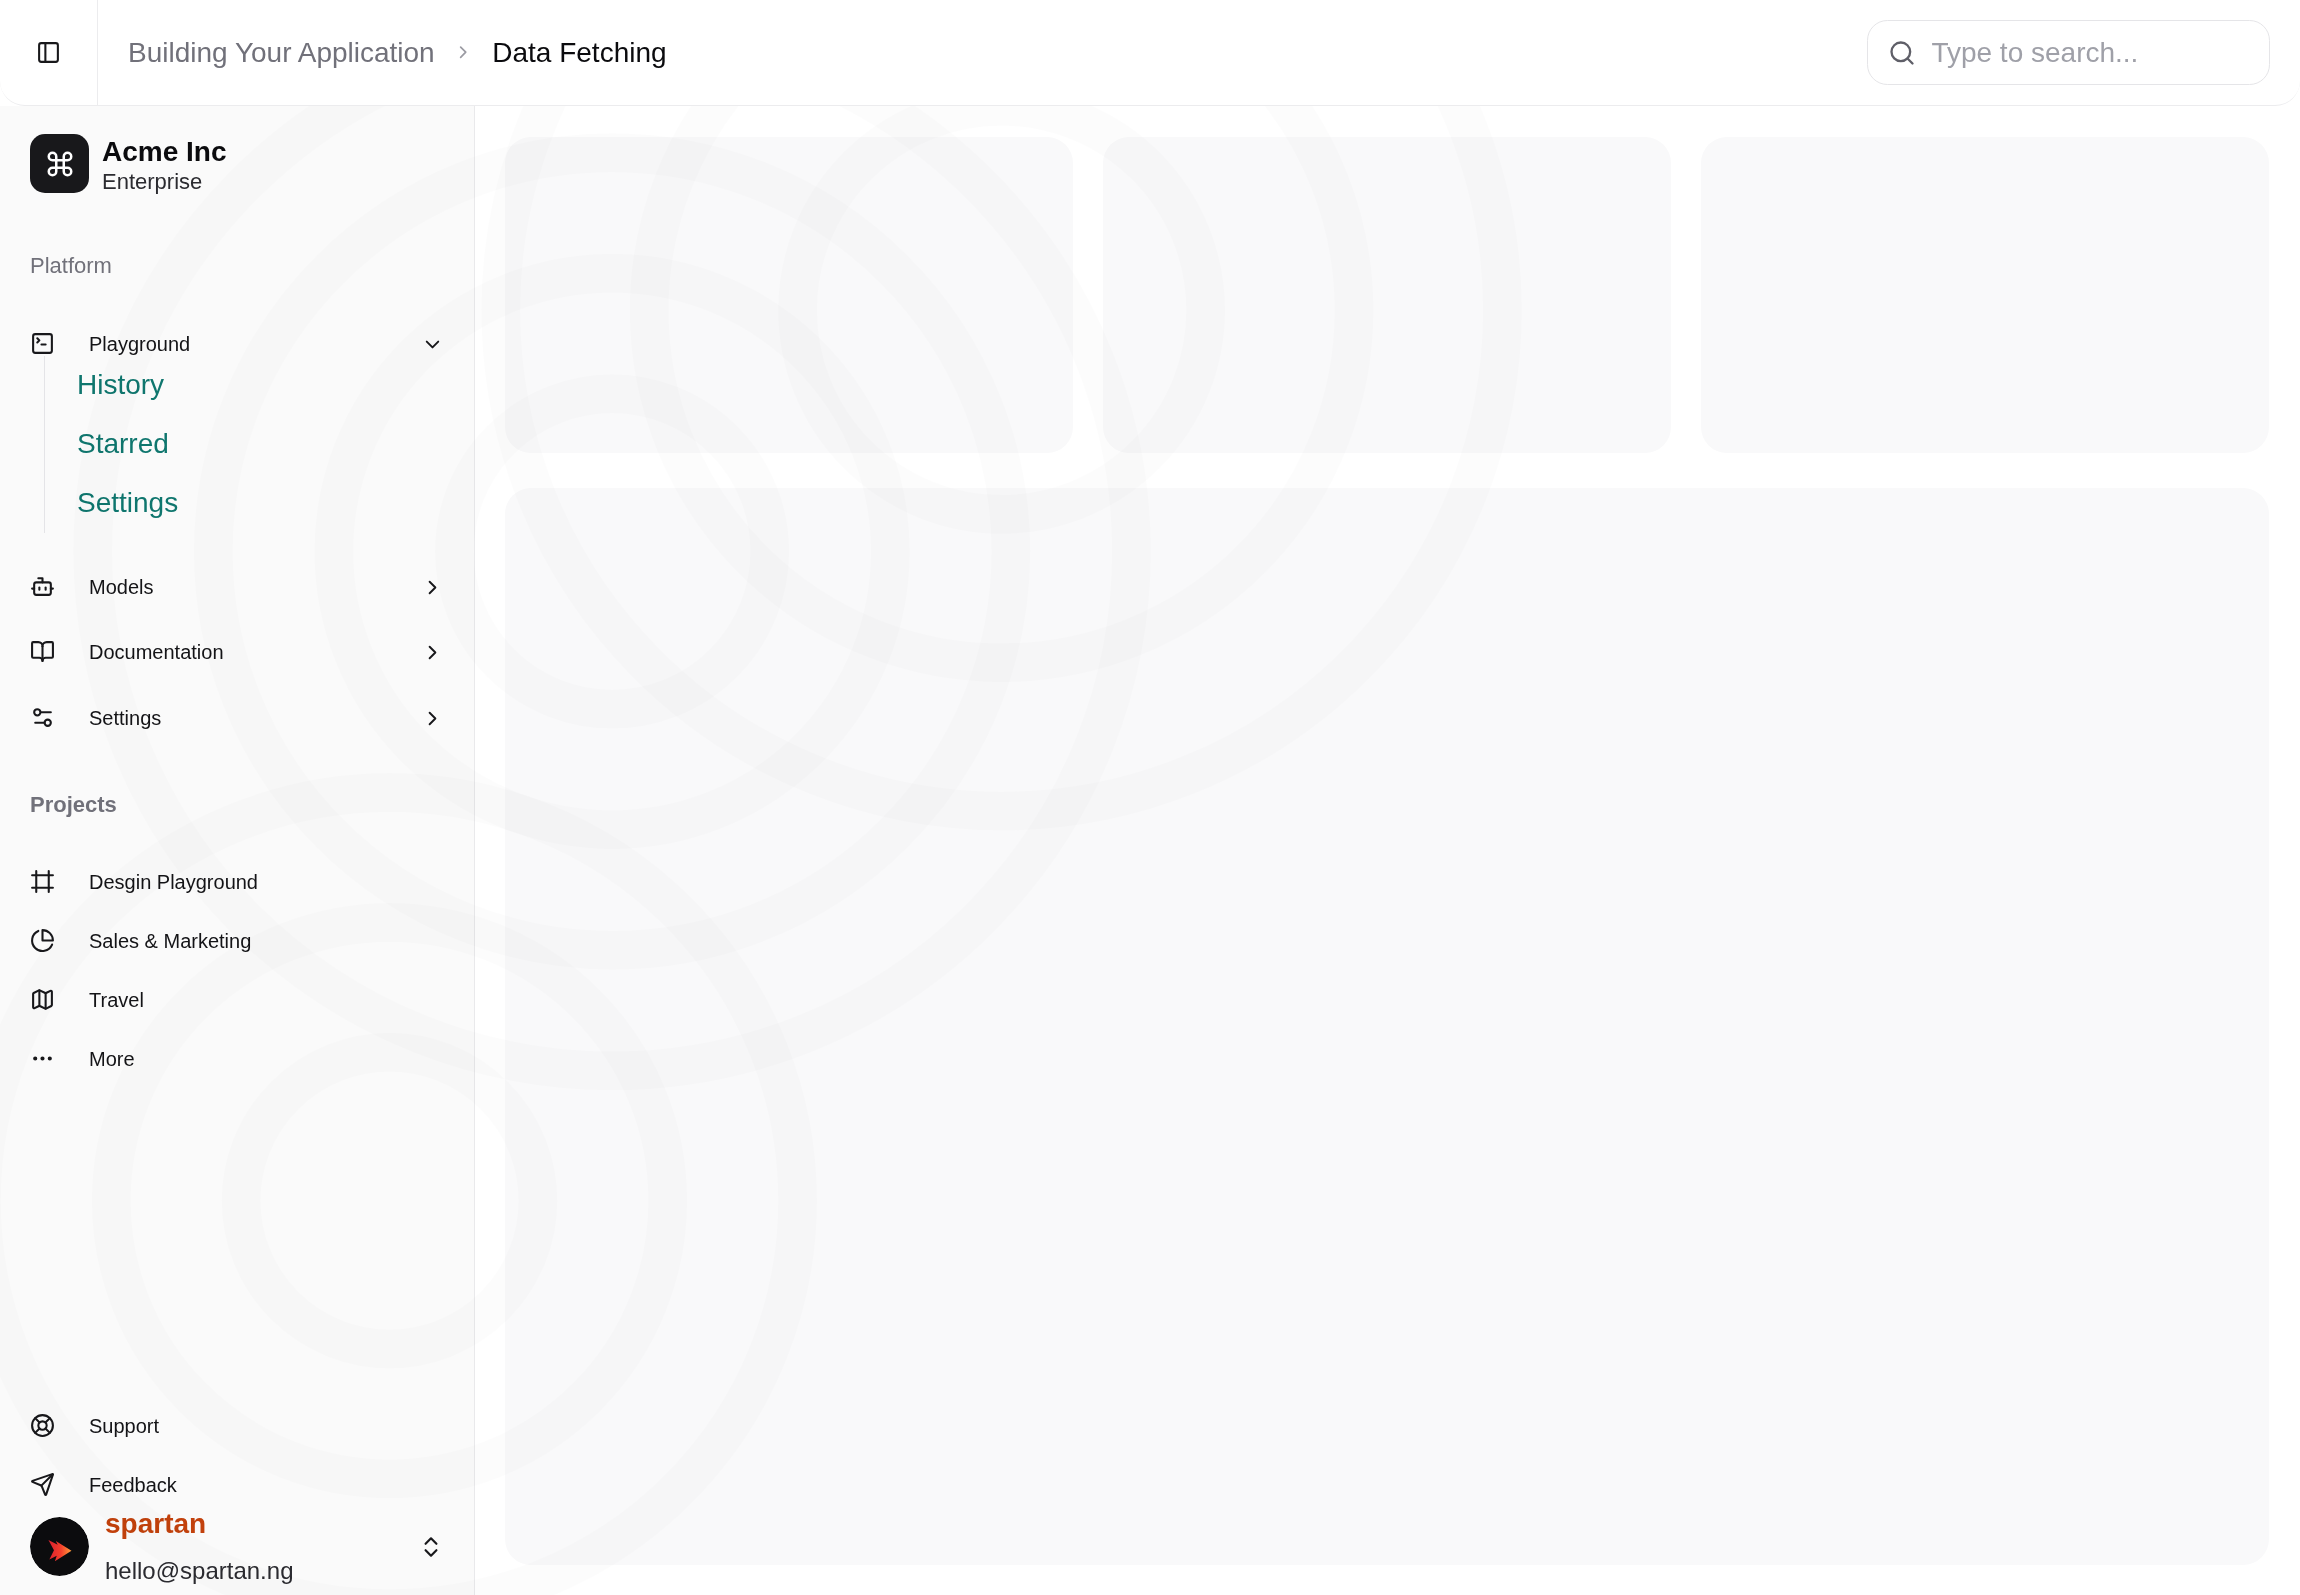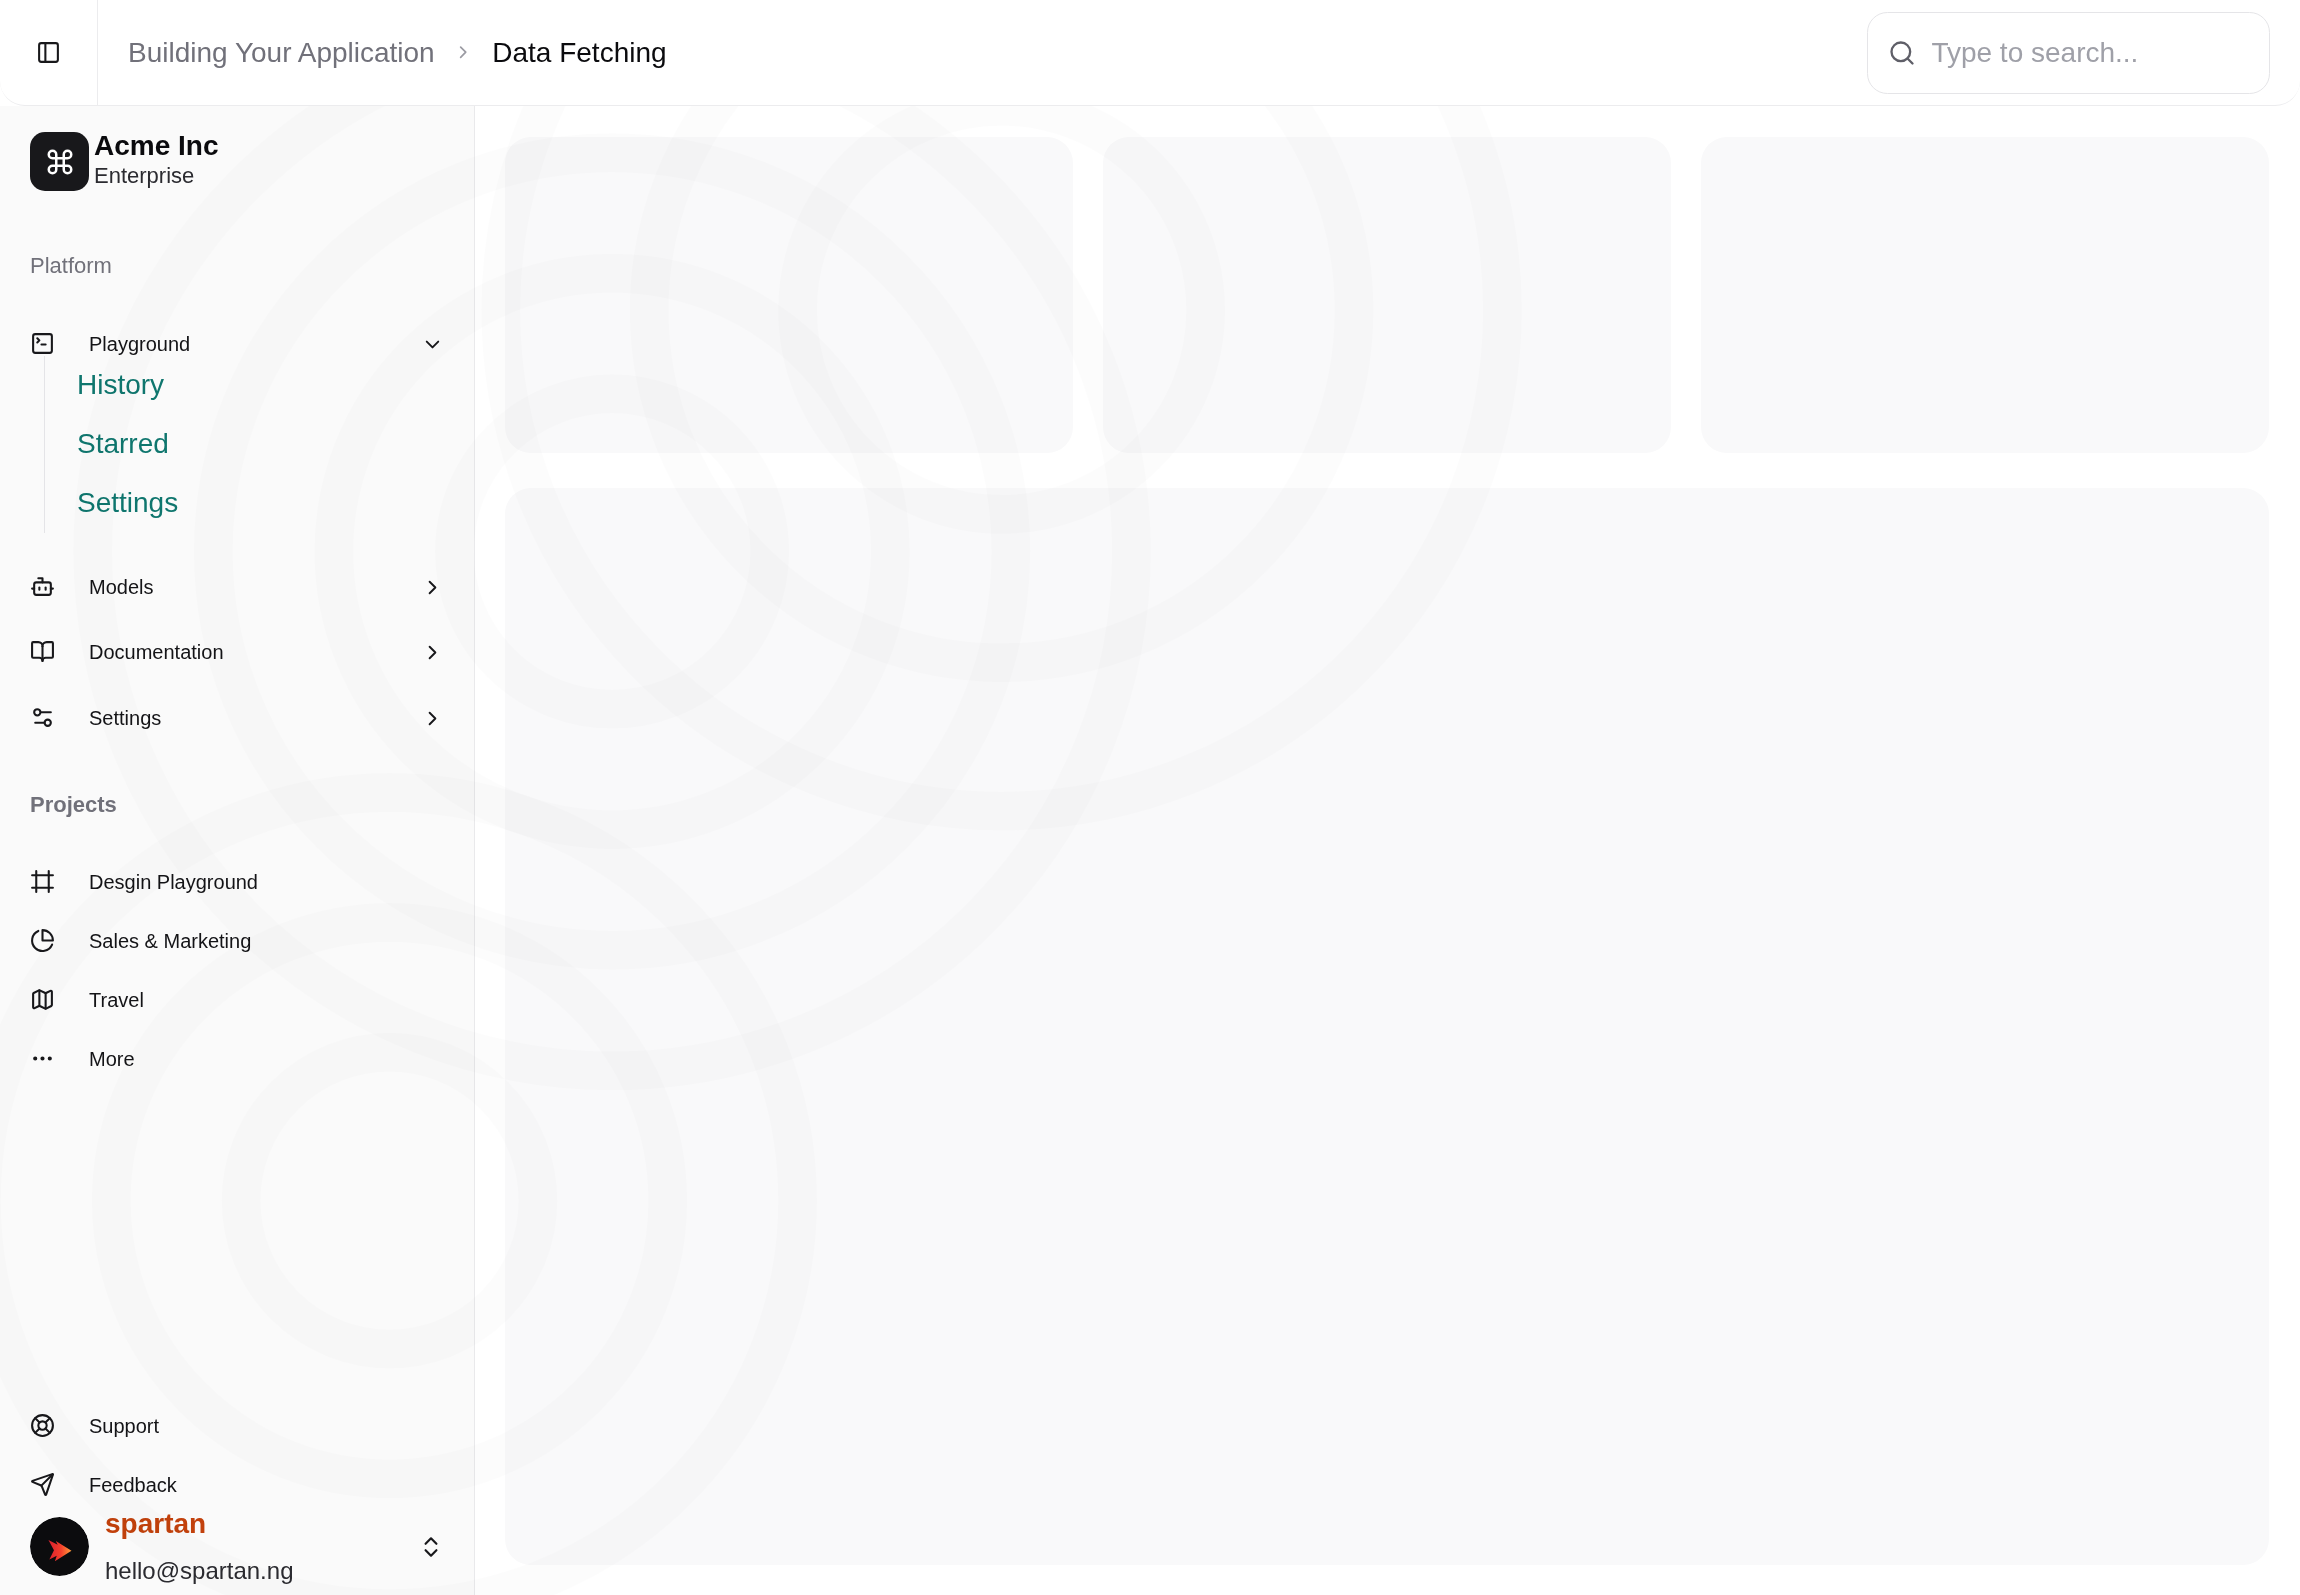--- a/index.html
+++ b/index.html
@@ -24,21 +24,21 @@
   .toggle-btn {
     width:52px; height:52px; border:none; background:transparent; border-radius:11px;
     display:flex; align-items:center; justify-content:center; cursor:pointer; color:#18181b;
   }
   .breadcrumb { display:flex; align-items:center; gap:18.6px; margin-left:30px; font-size:28px; }
   .bc-parent { color:#71717a; cursor:pointer; }
   .bc-sep { color:#9b9ba3; display:flex; }
   .bc-current { color:#0b0b0e; }
   .search-box {
     margin-left:auto; margin-right:30px;
-    width:403px; height:82px; background:#fff;
+    width:403px; height:65px; background:#fff;
     border:1.9px solid #e5e5e8; border-radius:20.4px;
     display:flex; align-items:center; padding:0 20.4px; gap:15px;
   }
   .search-box .sicon { color:#5f5f68; display:flex; flex:0 0 auto; }
   .search-box input {
     border:none; outline:none; background:transparent; width:100%;
     font-size:28px; color:#18181b; font-family:inherit;
   }
   .search-box input::placeholder { color:#9fa0a8; }
 
@@ -46,21 +46,21 @@
   .content { flex:1; display:flex; min-height:0; position:relative; }
   .watermark { position:absolute; inset:0; z-index:2; pointer-events:none; }
 
   
   .sidebar {
     width:475px; flex:0 0 475px; background:#fafafa;
     border-right:1.9px solid #e9e9eb;
     display:flex; flex-direction:column;
     padding:26px 15px 15px 15px; position:relative; z-index:1;
   }
-  .org { display:flex; align-items:flex-start; gap:5px; padding:0 15px; height:61px; border-radius:15px; cursor:pointer; }
+  .org { display:flex; align-items:flex-end; gap:13px; padding:0 15px; height:61px; border-radius:15px; cursor:pointer; }
   .org-logo {
     width:59px; height:59px; flex:0 0 59px; border-radius:15px; background:#18181b;
     display:flex; align-items:center; justify-content:center; color:#fff;
   }
   .org-text { display:flex; flex-direction:column; gap:4.6px; }
   .org-name { font-size:28px; font-weight:700; color:#0b0b0e; line-height:1; }
   .org-plan { font-size:22px; color:#2b2b30; line-height:1; }
 
   .group-label { font-size:22px; color:#71717a; padding:0 15px; line-height:22px; }
   .gl-platform { margin-top:62px; }

